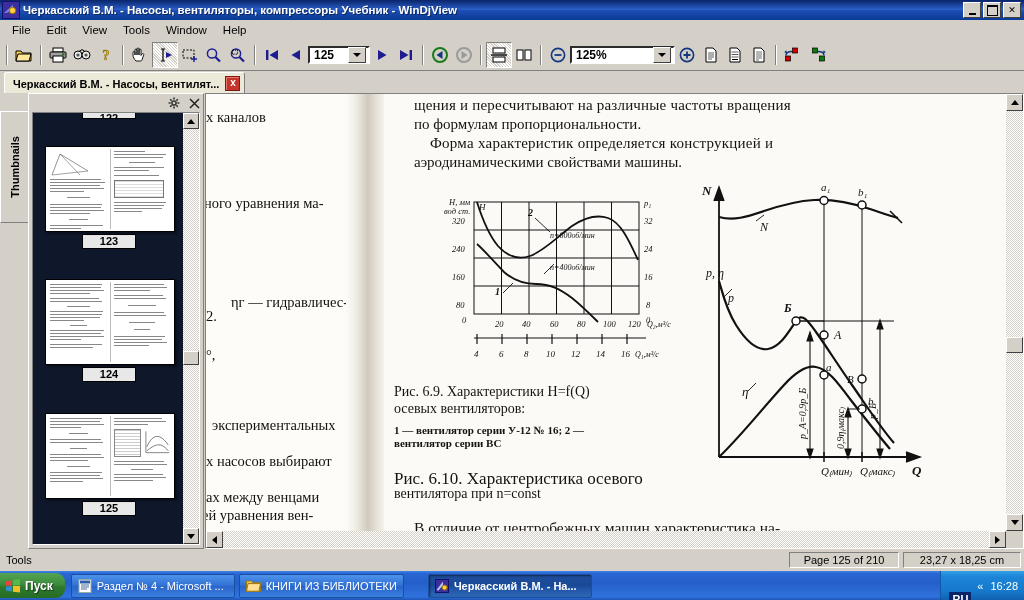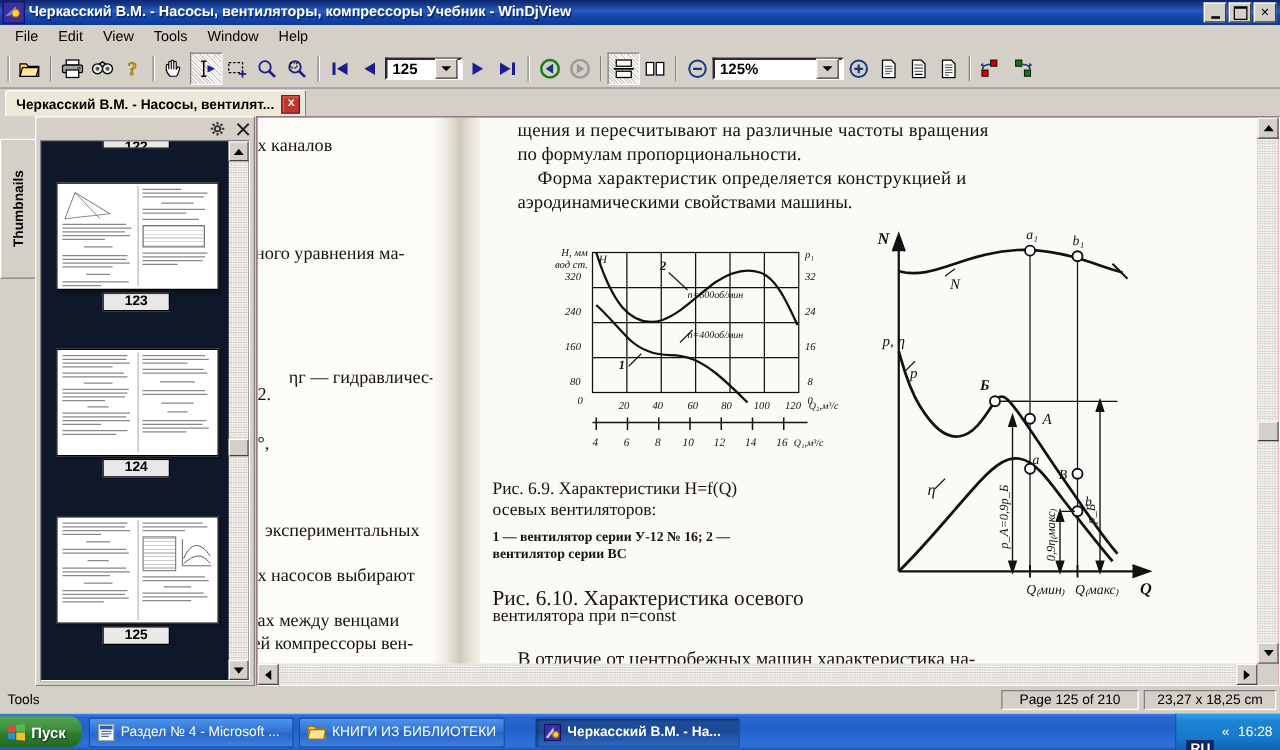--- a/index.html
+++ b/index.html
@@ -169,21 +169,21 @@
   .thumbimg .ln{height:1px;background:#888;margin-bottom:2px;}
   .thumbimg .spine{position:absolute;left:50%;top:2px;bottom:2px;width:1px;background:#bbb;}
   .thumbnum{
     margin:2px auto 0;width:52px;text-align:center;font-size:11px;font-weight:bold;
     border:1px solid #000;background:#e8e8e8;line-height:13px;
   }
   .thumbnum.partial{overflow:hidden;height:6px;line-height:13px;}
 
   
   .pageview{
-    position:absolute;left:205px;top:0;right:0;bottom:0;background:#ec4899;
+    position:absolute;left:205px;top:0;right:0;bottom:0;background:#8b5cf6;
     border:1px solid;border-color:#808080 #ffffff #ffffff #808080;
     box-sizing:border-box;overflow:hidden;
   }
   .pagecanvas{
     position:absolute;left:0;top:0;right:17px;bottom:17px;overflow:hidden;background:#fff;
   }
   .vscroll{position:absolute;right:0;top:0;width:17px;bottom:17px;
     background:repeating-conic-gradient(#ffffff 0% 25%, #d4d0c8 0% 50%) 0 0/2px 2px;}
   .hscroll{position:absolute;left:0;bottom:0;right:17px;height:17px;
     background:repeating-conic-gradient(#ffffff 0% 25%, #d4d0c8 0% 50%) 0 0/2px 2px;}
@@ -650,21 +650,21 @@
 
         <div class="leftpage">
           <div class="t" style="left:0;top:15px;">х каналов</div>
           <div class="t" style="left:-2px;top:101px;">ного уравнения ма-</div>
           <div class="t" style="left:25px;top:200px;">ηг — гидравличес-</div>
           <div class="t" style="left:0;top:214px;">2.</div>
           <div class="t" style="left:0;top:253px;">°,</div>
           <div class="t" style="left:6px;top:323px;">экспериментальных</div>
           <div class="t" style="left:0;top:359px;">х насосов выбирают</div>
           <div class="t" style="left:0;top:395px;">ах между  венцами</div>
-          <div class="t" style="left:-4px;top:413px;">ей компрессоры вен-</div>
+          <div class="t" style="left:-4px;top:413px;">ей уравнения вен-</div>
         </div>
         <div class="gutter"></div>
 
         <div class="rightpage">
 
           <div class="rp-text" style="left:30px;top:3px;font-size:15px;letter-spacing:.2px;">щения и пересчитывают на различные частоты вращения</div>
           <div class="rp-text" style="left:30px;top:22px;font-size:15px;">по формулам пропорциональности.</div>
           <div class="rp-text" style="left:46px;top:41px;font-size:15px;letter-spacing:.25px;">Форма  характеристик  определяется  конструкцией  и</div>
           <div class="rp-text" style="left:30px;top:60px;font-size:15px;">аэродинамическими свойствами машины.</div>
 
@@ -859,21 +859,21 @@
             <i></i>
           </div>
       </div>
       <div class="corner"></div>
     </div>
   </div>
 
   <div class="statusbar">
     <div class="st-panel st-ready">Tools</div>
     <div class="st-panel" style="width:110px;margin-right:4px;">Page 125 of 210</div>
-    <div class="st-panel" style="width:106px;margin-right:3px;">23,27 x 18,25 cm</div>
+    <div class="st-panel" style="width:118px;margin-right:3px;">23,27 x 18,25 cm</div>
   </div>
 
   <div class="taskbar">
     <div class="startbtn">
       <svg class="flag" viewBox="0 0 14 14">
         <path d="M0 2.5 L6 1 L6 6.4 L0 6.8 Z" fill="#e8443a"></path>
         <path d="M7 0.9 L14 0 L14 6.2 L7 6.4 Z" fill="#57b84a"></path>
         <path d="M0 7.4 L6 7.2 L6 12.6 L0 11.6 Z" fill="#2e8fd6"></path>
         <path d="M7 7.1 L14 6.9 L14 13.6 L7 12.7 Z" fill="#f3c024"></path>
       </svg>

